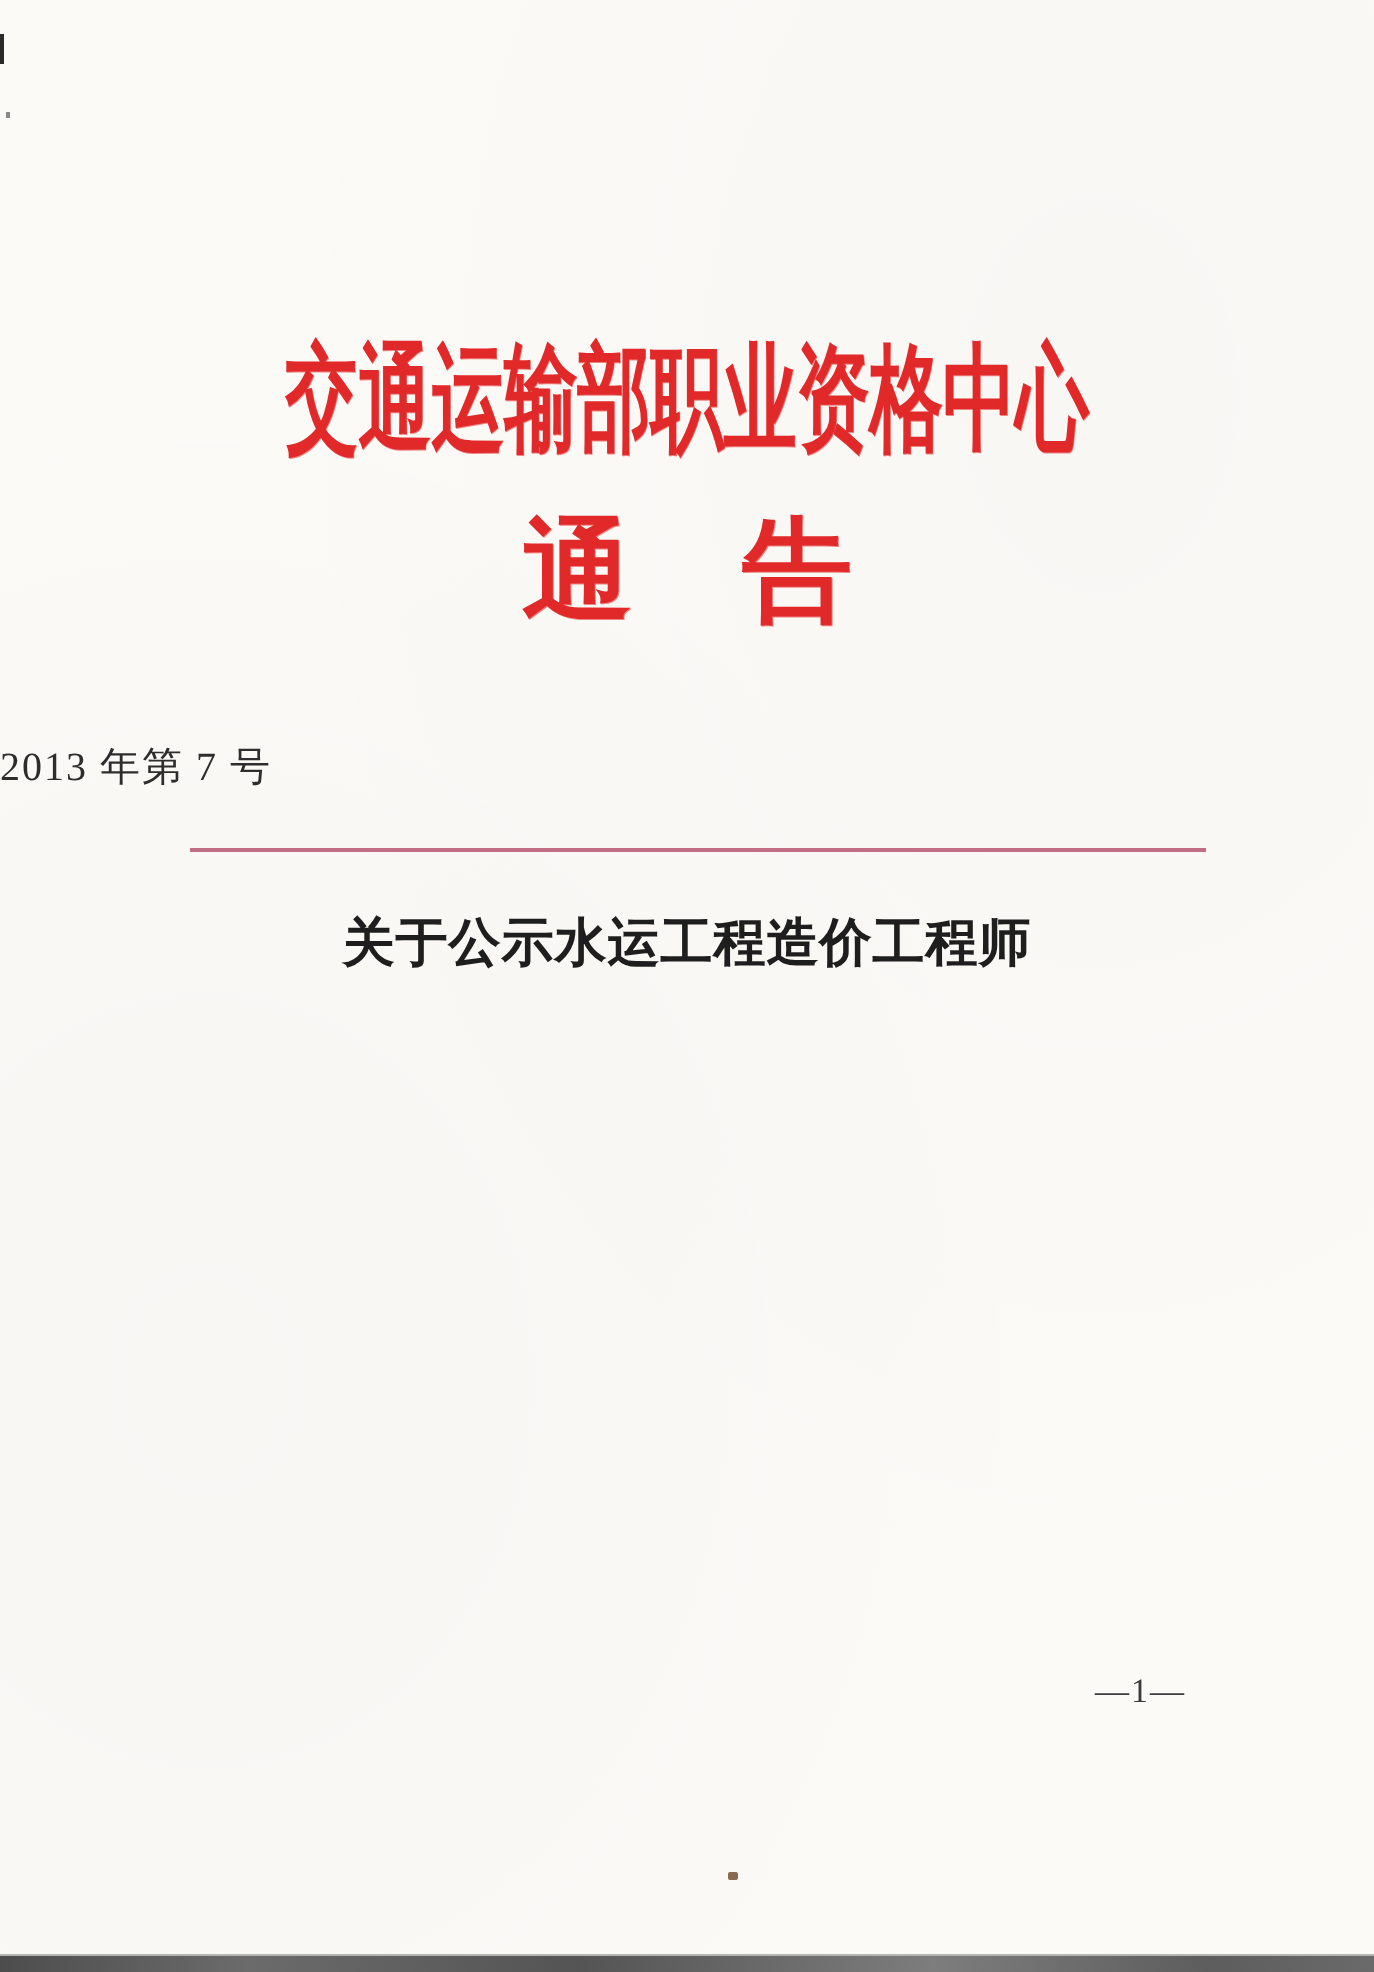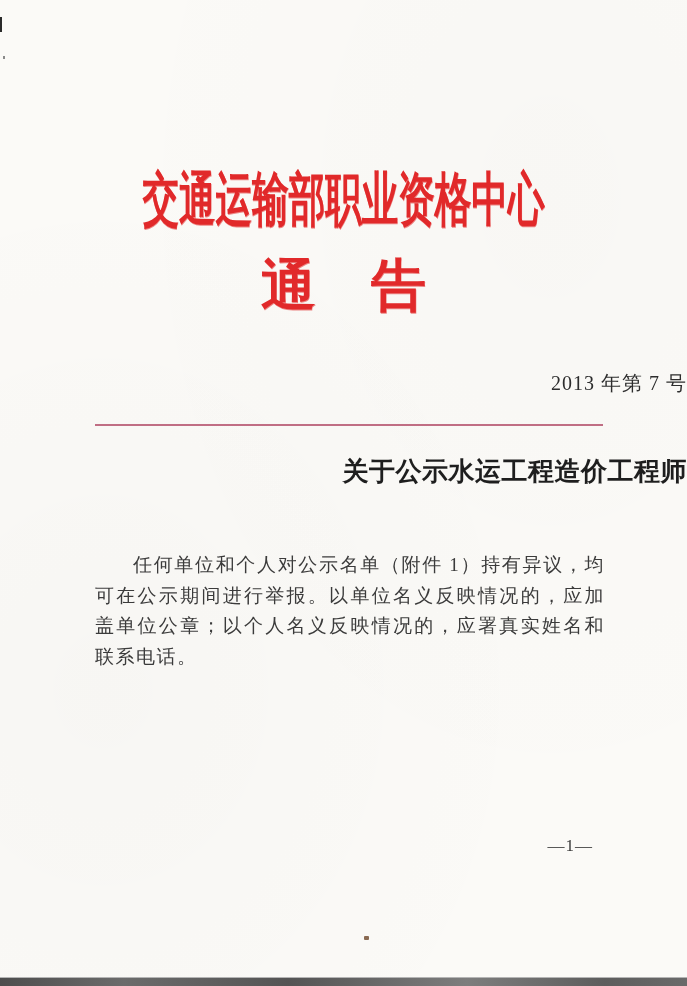--- a/index.html
+++ b/index.html
@@ -44,35 +44,35 @@
     text-align: center;
     font-size: 55px;
     line-height: 1.25;
     font-weight: bold;
     color: var(--title-red, #e1292a);
     text-shadow: 0.5px 0.5px 0 rgba(225,41,42,0.55);
   }
   .doc-number {
     position: absolute;
     top: 370px; left: 0; width: 687px;
-    text-align: right;
+    text-align: left;
     font-size: 20px;
     letter-spacing: 1px;
     color: #2d2d2d;
   }
   .red-line {
     position: absolute;
     top: 424px; left: 95px;
     width: 508px; height: 2px;
     background: var(--rule-pink, #c06e84);
   }
   .notice-heading {
     position: absolute;
     top: 454px; left: 0; width: 687px;
-    text-align: right;
+    text-align: center;
     font-size: 26px;
     font-weight: bold;
     line-height: 36px;
     color: #1e1e1e;
     letter-spacing: 0.5px;
   }
   .body-text {
     position: absolute;
     top: 550px; left: 95px;
     width: 510px;
@@ -117,21 +117,20 @@
 
 <div class="doc-number">2013 年第 7 号</div>
 
 <div class="red-line"></div>
 
 <div class="notice-heading">
   <div>关于公示水运工程造价工程师</div>
 </div>
 
 <div class="body-text">
-  <p>任何单位和个人对公示名单（附件 1）持有异议，均可在公示期间进行举报。以单位名义反映情况的，应加盖单位公章；以个人名义反映情况的，应署真实姓名和联系电话。</p>
 </div>
 
 <div class="page-number">—1—</div>
 
 <div class="scan-speck-a"></div>
 <div class="scan-speck-b"></div>
 <div class="scan-speck-c"></div>
 <div class="scan-edge-bottom"></div>
 
 </body></html>

